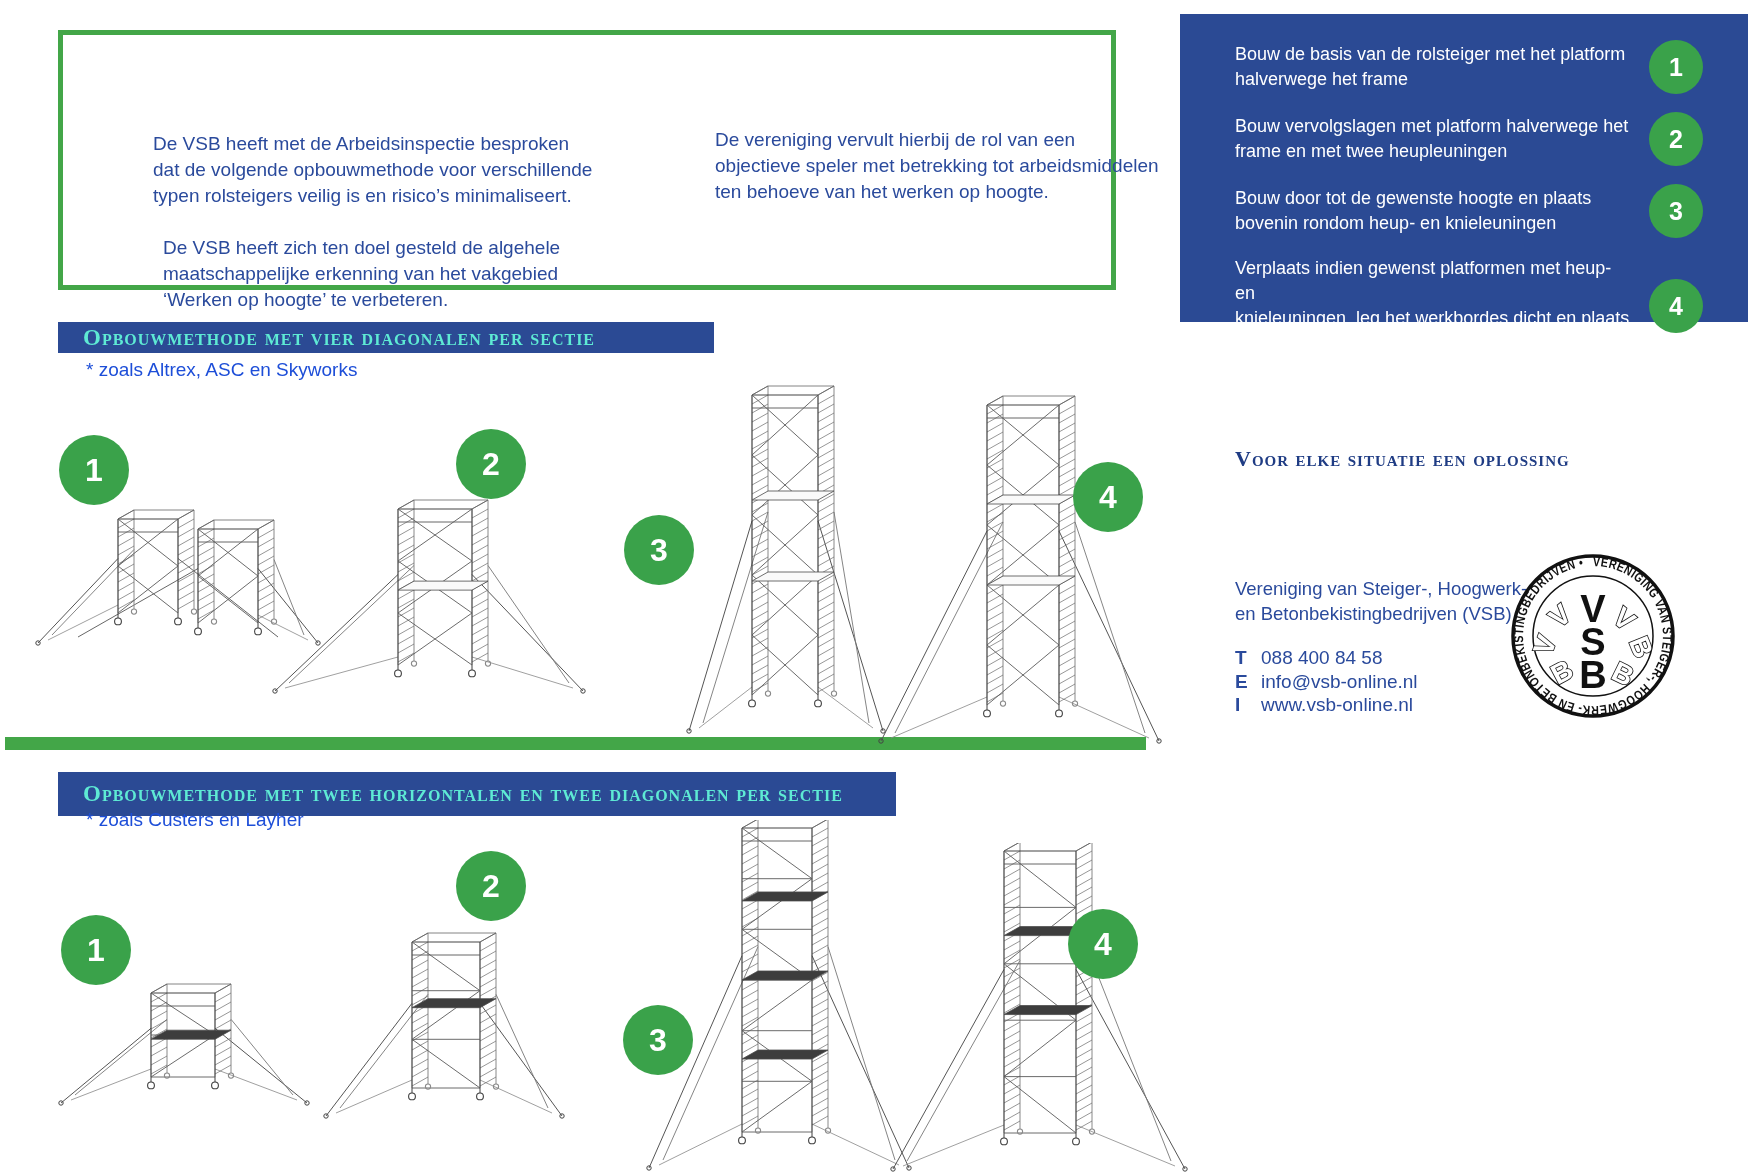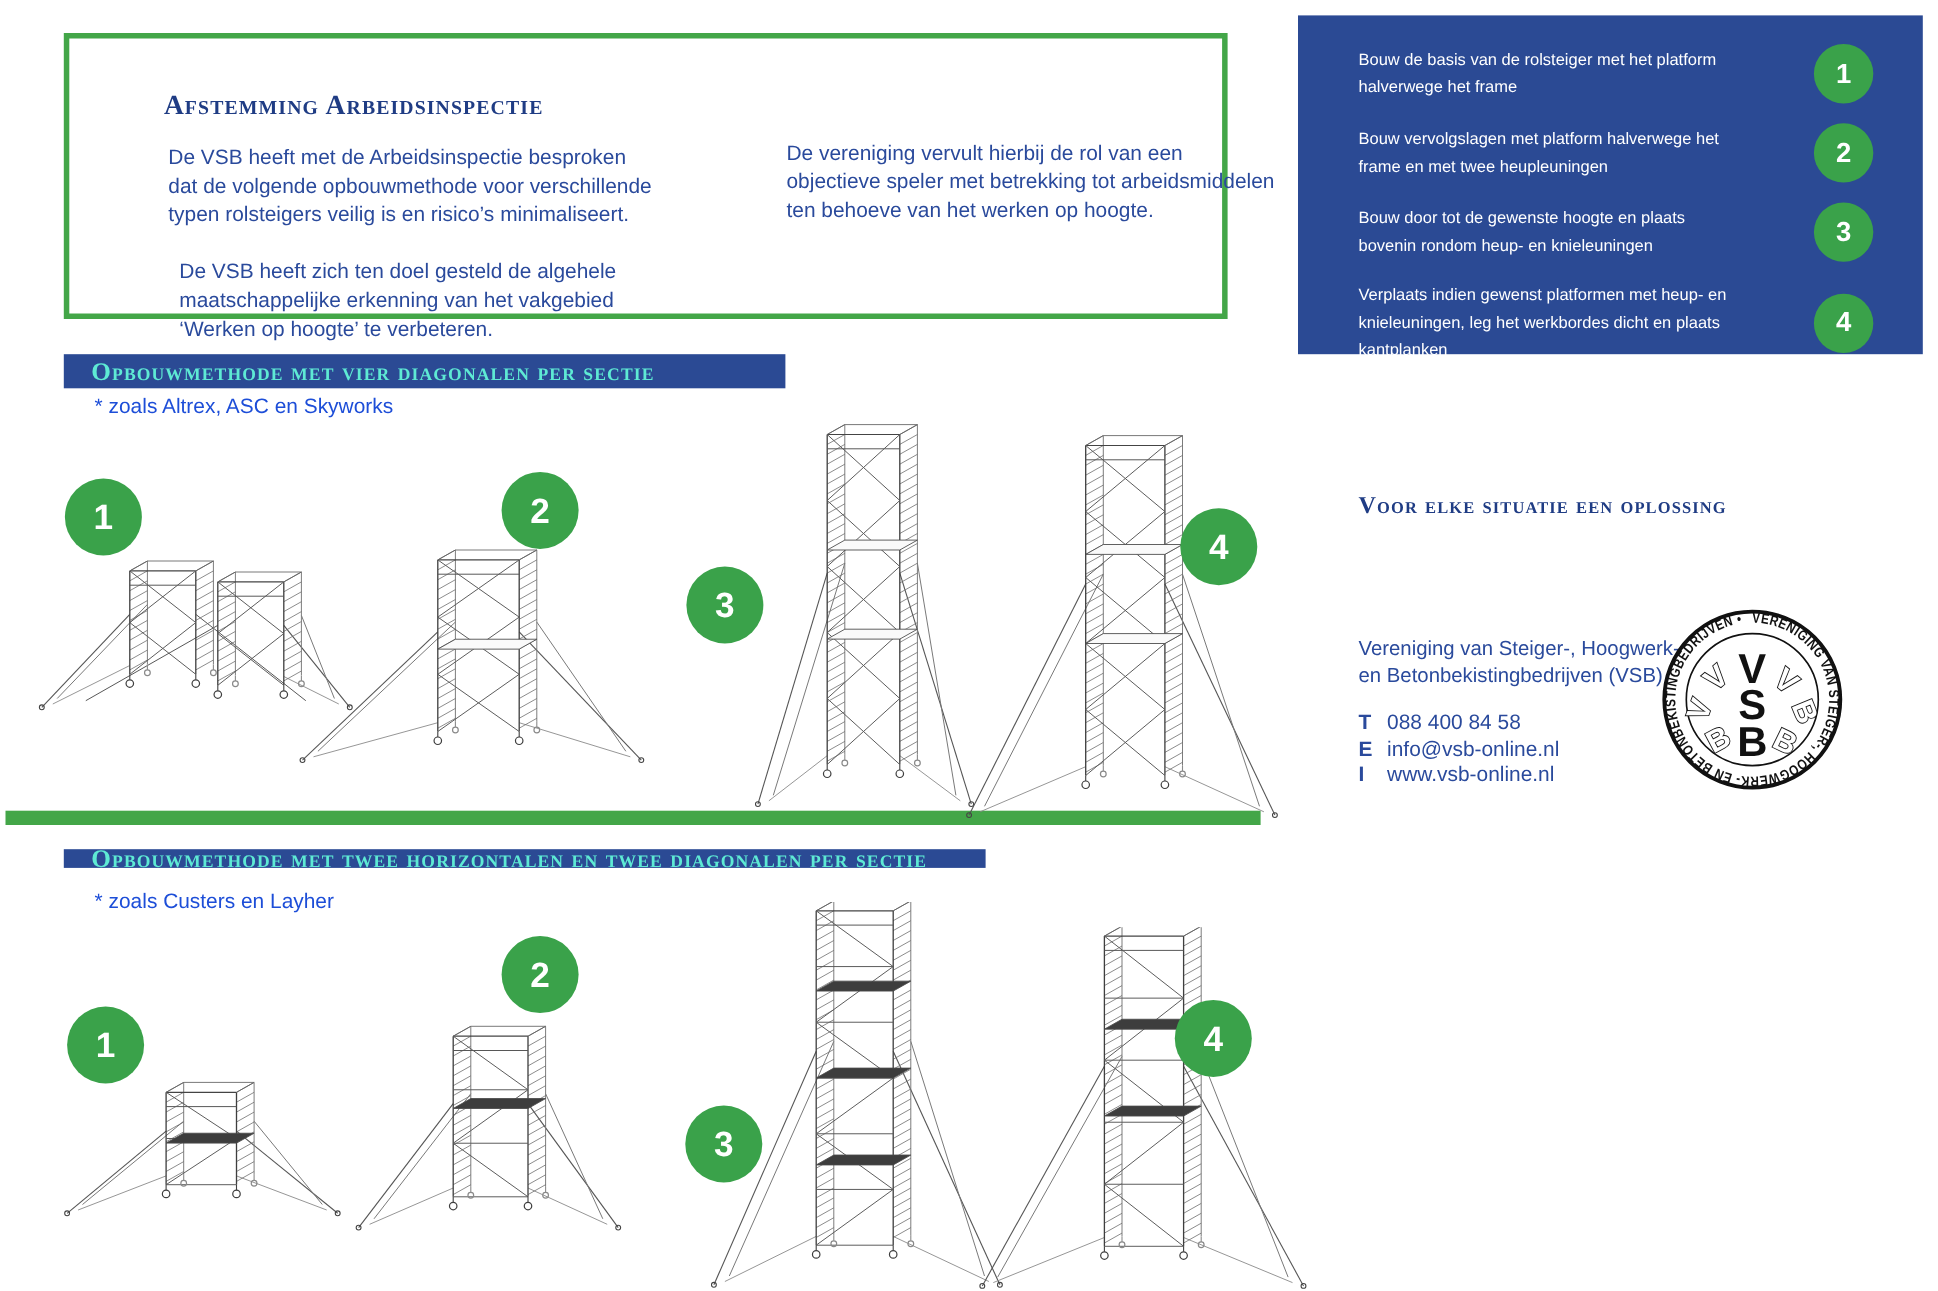--- a/index.html
+++ b/index.html
@@ -14,29 +14,29 @@
   #info-title{left:86px;top:48px;font-size:25px;color:#1f3c84;}
   .bodytext{font-size:19px;line-height:26px;color:#2a4a9c;}
   #info-c1p1{left:86px;top:92px;width:480px;}
   #info-c1p2{left:86px;top:186px;width:480px;}
   #info-c2p1{left:652px;top:92px;width:460px;}
 
   
   #steps-box{left:1180px;top:14px;width:568px;height:308px;background:#2b4a94;
              padding:26px 0 0 55px;box-sizing:border-box;display:flex;flex-direction:column;gap:18px;}
   .step-row{display:flex;align-items:center;width:468px;}
-  .step-text{width:400px;font-size:15px;line-height:25px;color:#ffffff;}
+  .step-text{width:400px;font-size:18px;line-height:25px;color:#ffffff;}
   .step-dot{margin-left:auto;width:54px;height:54px;border-radius:50%;background:#3aa24a;
             display:flex;align-items:center;justify-content:center;
             color:#fff;font-size:25px;font-weight:bold;}
 
   
   .banner{background:#2b4a94;color:#5eead4;font-size:23px;display:flex;align-items:center;padding-left:25px;box-sizing:border-box;}
   #banner1{left:58px;top:322px;width:656px;height:31px;}
-  #banner2{left:58px;top:772px;width:838px;height:17px;}
+  #banner2{left:58px;top:772px;width:838px;height:44px;}
   .note{font-size:19px;color:#1d4ed8;}
   #note1{left:86px;top:359px;}
   #note2{left:86px;top:809px;}
 
   
   .marker{width:70px;height:70px;border-radius:50%;background:#3aa24a;display:flex;align-items:center;
           justify-content:center;color:#fff;font-size:32px;font-weight:bold;z-index:3;}
   #m11{left:59px;top:435px;} #m12{left:456px;top:429px;} #m13{left:624px;top:515px;} #m14{left:1073px;top:462px;}
   #m21{left:61px;top:915px;} #m22{left:456px;top:851px;} #m23{left:623px;top:1005px;} #m24{left:1068px;top:909px;}
 
@@ -59,21 +59,20 @@
   
   #stamp{left:1508px;top:551px;width:170px;height:170px;z-index:2;}
   #stamp text{font-family:"Liberation Sans",sans-serif;}
 </style>
 </head>
 <body>
 
 <div class="page">
 
   <section class="abs" id="info-box">
-    <h1 class="abs smallcaps" id="info-title" style="margin:0;">Afstemming Arbeidsinspectie</h1>
     <p class="abs bodytext wrap" id="info-c1p1" style="margin:4px;">De VSB heeft met de Arbeidsinspectie besproken
 dat de volgende opbouwmethode voor verschillende
 typen rolsteigers veilig is en risico’s minimaliseert.</p>
     <p class="abs bodytext wrap" id="info-c1p2" style="margin:14px;">De VSB heeft zich ten doel gesteld de algehele
 maatschappelijke erkenning van het vakgebied
 ‘Werken op hoogte’ te verbeteren.</p>
     <p class="abs bodytext wrap" id="info-c2p1" style="margin:0;">De vereniging vervult hierbij de rol van een
 objectieve speler met betrekking tot arbeidsmiddelen
 ten behoeve van het werken op hoogte.</p>
   </section>

